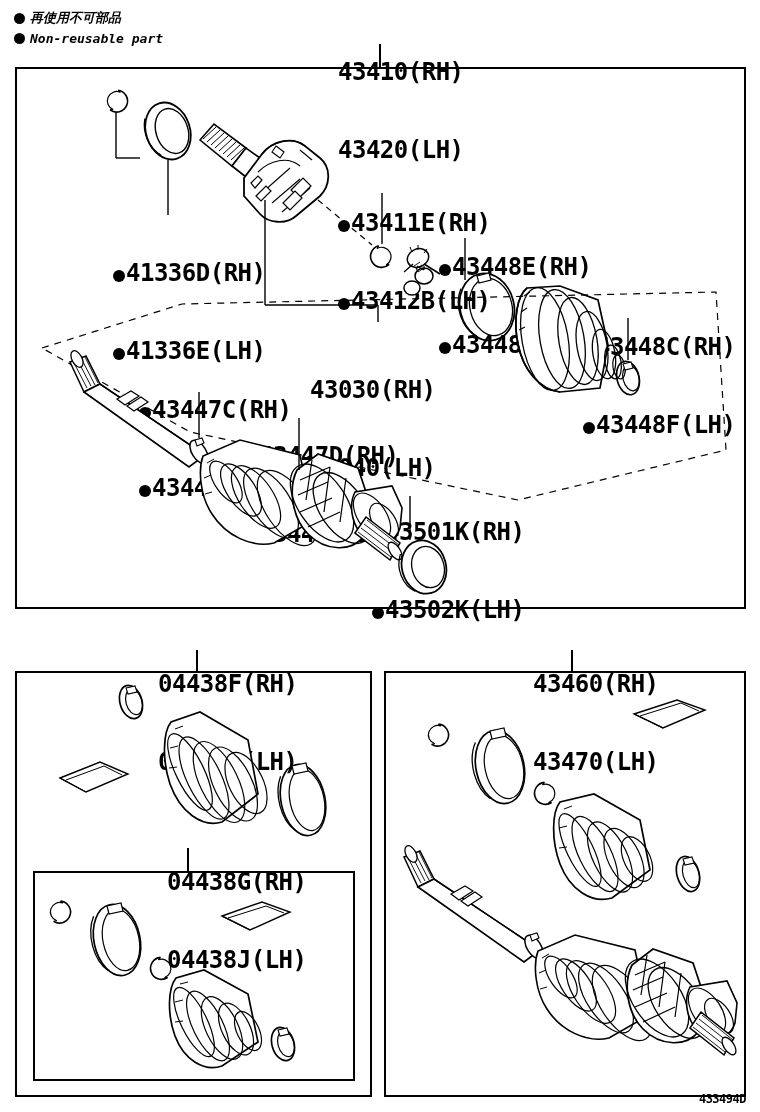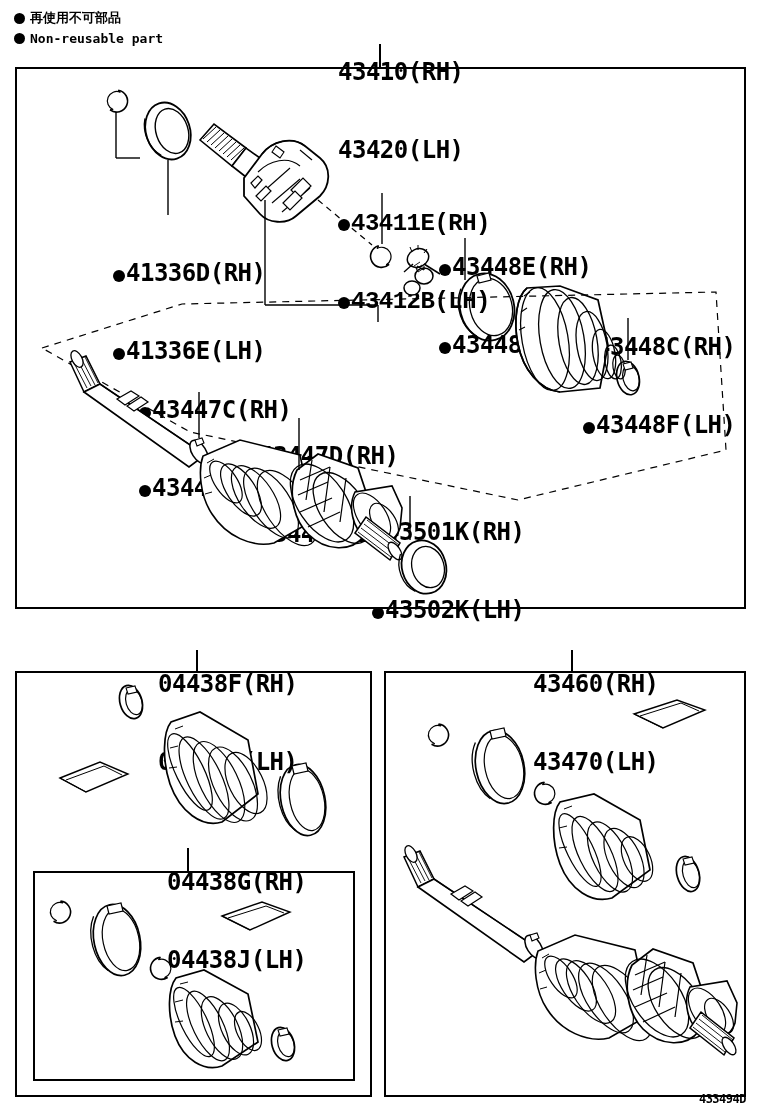--- a/index.html
+++ b/index.html
@@ -13,21 +13,21 @@
   svg.art{position:absolute;left:0;top:0;width:760px;height:1112px;}
 
   
   .lbl{position:absolute;white-space:pre;line-height:1.08;
        font-family:"DejaVu Sans Mono","Liberation Mono",monospace;
        font-weight:bold;letter-spacing:-0.5px;}
   .lbl .ln{display:block;}
   .big{font-size:24px;}
   .legend{position:absolute;left:14px;top:8px;}
   .legend .row{display:flex;align-items:center;gap:5px;height:20px;}
-  .legend .row span.t{font-size:13px;font-weight:bold;}
+  .legend .row span.t{font-size:13px;font-weight:bold;font-style:italic;}
   .jp{font-family:"DejaVu Sans","Liberation Sans",sans-serif;font-size:14px;font-weight:bold;}
   .dot{display:inline-block;width:11px;height:11px;border-radius:50%;background:#000;flex:none;}
   .bdot{display:inline-block;width:12px;height:12px;border-radius:50%;background:#000;
          vertical-align:-1px;margin-right:1px;}
   .code{position:absolute;right:14px;bottom:6px;font-size:12px;font-weight:bold;
         font-family:"DejaVu Sans Mono","Liberation Mono",monospace;letter-spacing:-0.5px;}
   .ctr{text-align:center;}
 </style>
 </head>
 <body>
@@ -64,35 +64,39 @@
     <span class="ln">04438G(RH)</span>
     <span class="ln">04438J(LH)</span>
   </div>
 
 
   <div class="lbl big" style="left:113px;top:209px;">
     <span class="ln"><span class="bdot"></span><span>41336D(RH)</span></span>
     <span class="ln"><span class="bdot"></span><span>41336E(LH)</span></span>
   </div>
 
-  <div class="lbl big" style="left:338px;top:159px;font-family:Liberation Mono, monospace;">
+  <div class="lbl big" style="left:338px;top:159px;">
     <span class="ln"><span class="bdot"></span><span>43411E(RH)</span></span>
     <span class="ln"><span class="bdot"></span><span>43412B(LH)</span></span>
   </div>
 
   <div class="lbl big" style="left:439px;top:203px;text-align:center;">
     <span class="ln"><span class="bdot"></span><span>43448E(RH)</span></span>
     <span class="ln"><span class="bdot"></span><span>43448G(LH)</span></span>
   </div>
 
   <div class="lbl big" style="left:583px;top:283px;">
     <span class="ln"><span class="bdot"></span><span>43448C(RH)</span></span>
     <span class="ln"><span class="bdot"></span><span>43448F(LH)</span></span>
   </div>
 
+  <div class="lbl big" style="left:310px;top:326px;">
+    <span class="ln">43030(RH)</span>
+    <span class="ln">43040(LH)</span>
+  </div>
 
   <div class="lbl big" style="left:139px;top:346px;">
     <span class="ln"><span class="bdot"></span><span>43447C(RH)</span></span>
     <span class="ln"><span class="bdot"></span><span>43447E(LH)</span></span>
   </div>
 
   <div class="lbl big" style="left:246px;top:392px;">
     <span class="ln"><span class="bdot"></span><span>43447D(RH)</span></span>
     <span class="ln"><span class="bdot"></span><span>43447F(LH)</span></span>
   </div>

